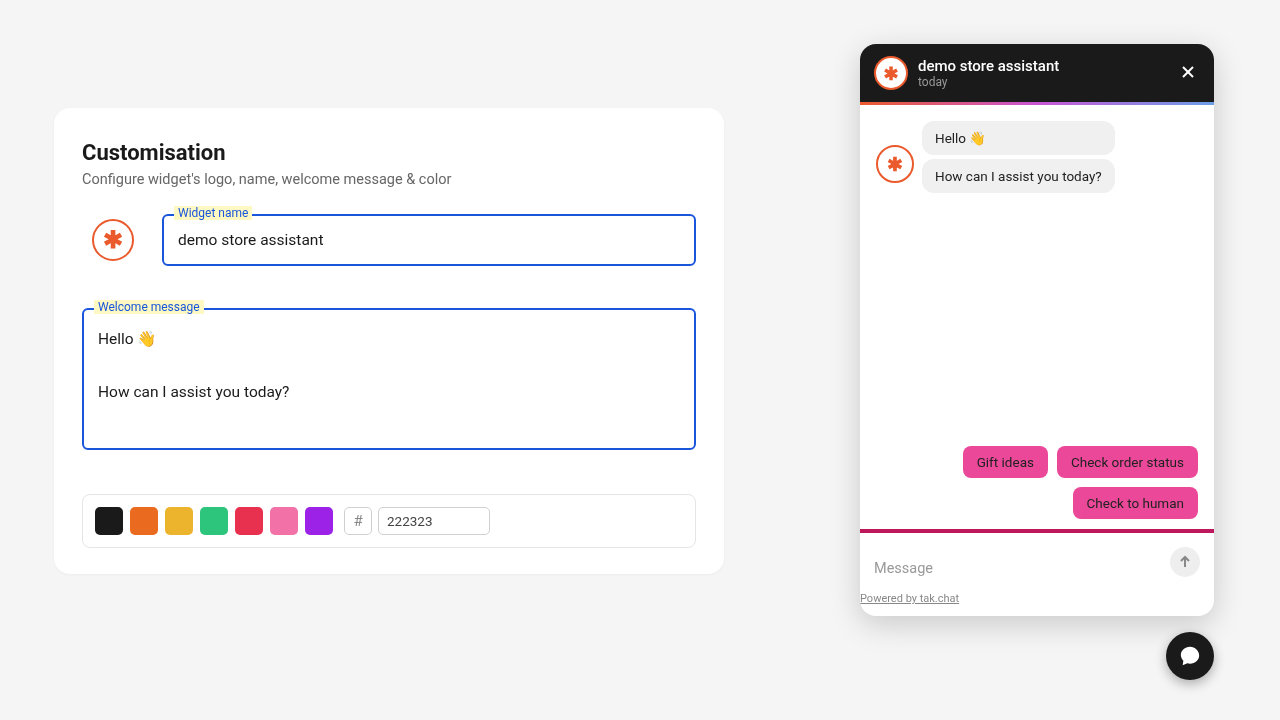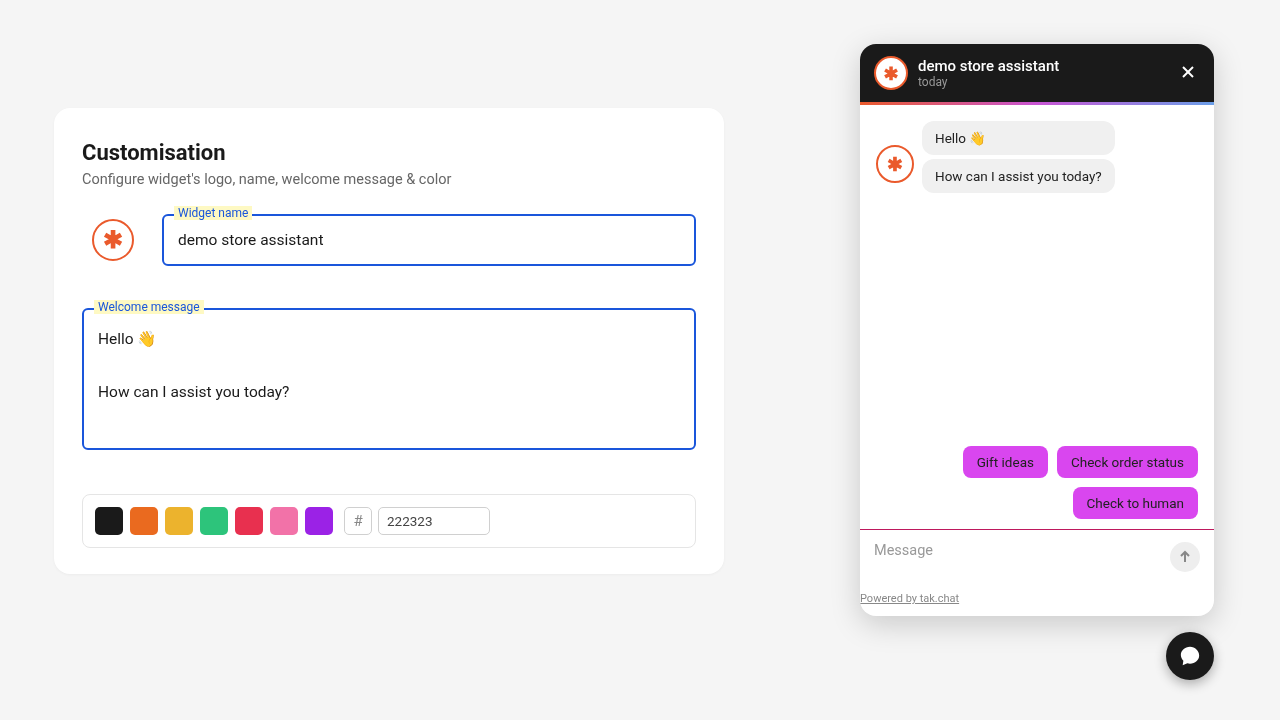--- a/index.html
+++ b/index.html
@@ -38,23 +38,23 @@
     .gradient-bar { height: 3px; background: linear-gradient(90deg, #ea5a2c, #c855d4, #6b9fe8); }
     
     .chat-body { flex: 1; padding: 16px; position: relative; }
     .msg-row { display: flex; align-items: flex-start; gap: 8px; }
     .msg-avatar { width: 38px; height: 38px; background: #fff; border: 2px solid #ea5a2c; border-radius: 50%; display: flex; align-items: center; justify-content: center; margin-top: 24px; }
     .msg-avatar .asterisk { font-size: 19px; }
     .msg-bubbles { display: flex; flex-direction: column; gap: 4px; }
     .bubble { background: #f0f0f0; border-radius: 12px; padding: 9px 13px; font-size: 13.5px; color: #222; display: inline-block; max-width: 200px; }
     
     .suggestions { position: absolute; bottom: 10px; right: 16px; display: flex; flex-wrap: wrap; gap: 9px; justify-content: flex-end; max-width: 280px; }
-    .chip { background: #d946ef; border-radius: 8px; padding: 8px 14px; font-size: 13.5px; color: #222; cursor: pointer; }
+    .chip { background: #ec4899; border-radius: 8px; padding: 8px 14px; font-size: 13.5px; color: #222; cursor: pointer; }
     
-    .chat-input-row { border-top: 1px solid #be185d; height: 52px; display: flex; align-items: flex-start; padding: 12px 14px; }
+    .chat-input-row { border-top: 4px solid #be185d; height: 52px; display: flex; align-items: flex-end; padding: 4px 14px; }
     .chat-input { flex: 1; border: none; outline: none; font-size: 14.5px; color: #333; }
     .chat-input::placeholder { color: #999; }
     .send-btn { width: 30px; height: 30px; background: #eee; border-radius: 50%; display: flex; align-items: center; justify-content: center; cursor: pointer; color: #888; }
     
     .chat-footer { padding: 6px 0 10px; }
     .chat-footer a { font-size: 11px; color: #888; text-decoration: underline; }
     
     
     .launcher { position: absolute; left: 1166px; top: 632px; width: 48px; height: 48px; background: #1a1a1a; border-radius: 50%; display: flex; align-items: center; justify-content: center; cursor: pointer; box-shadow: 0 4px 12px rgba(0,0,0,0.3); }
   </style>

